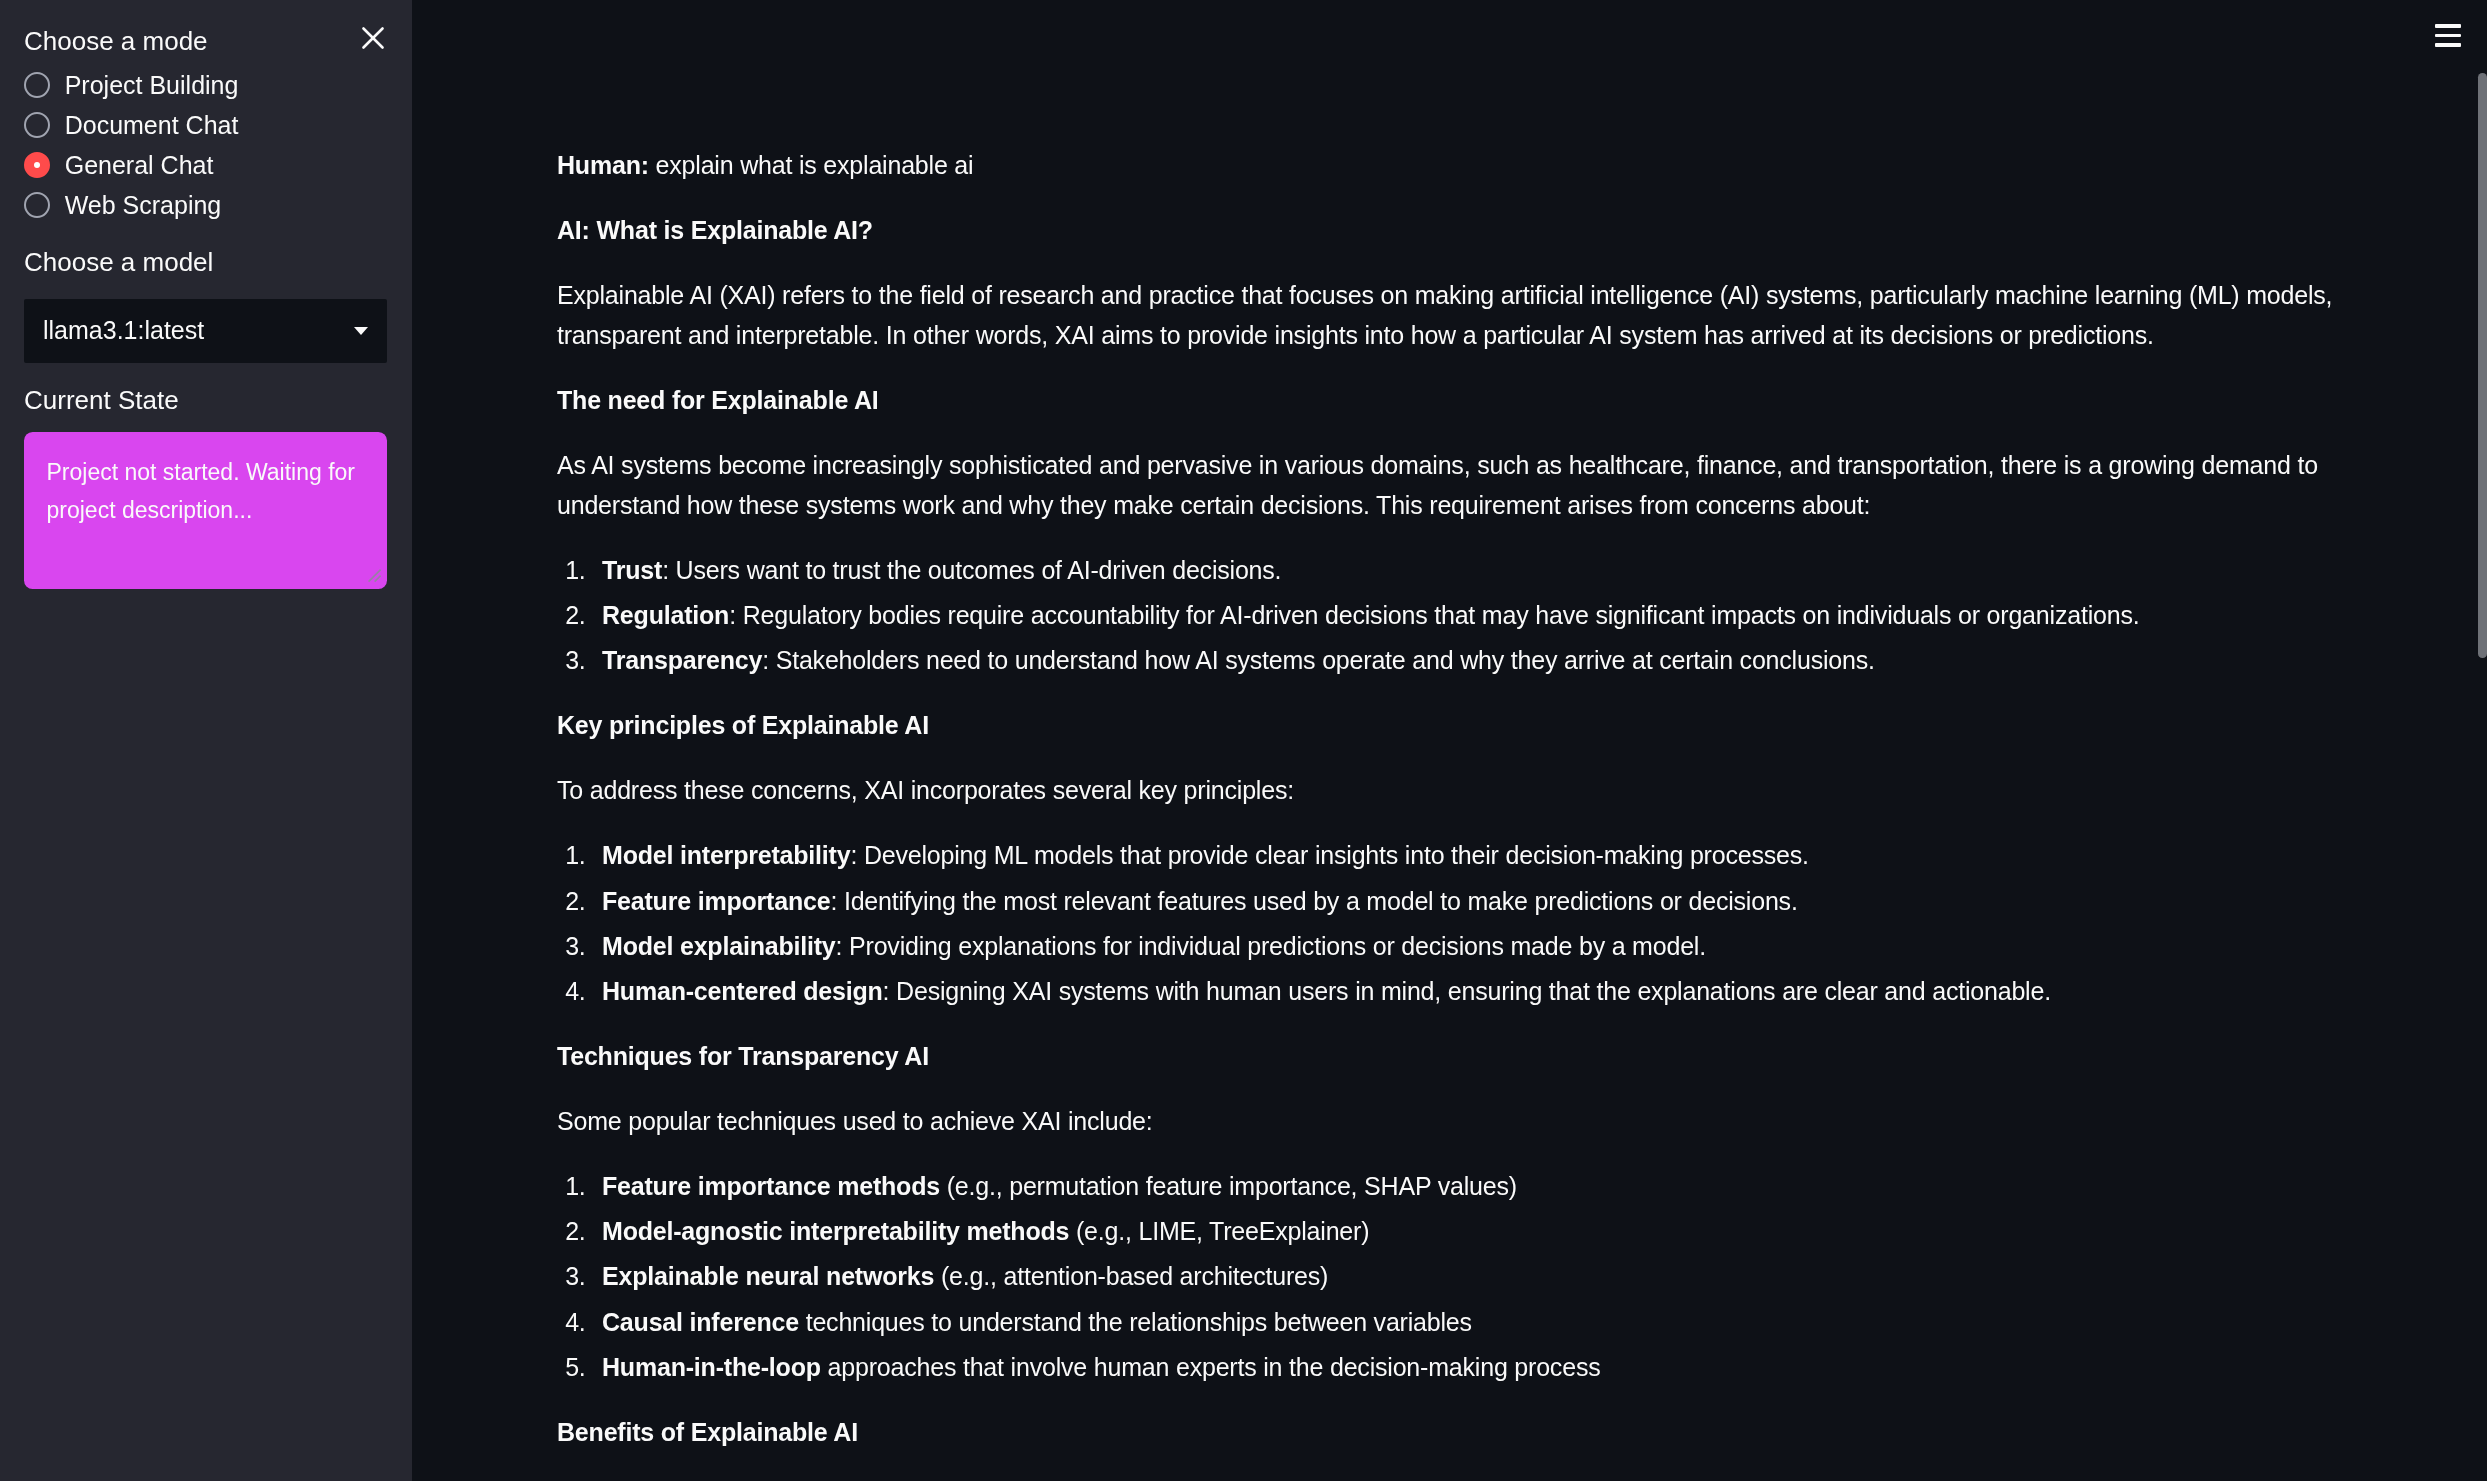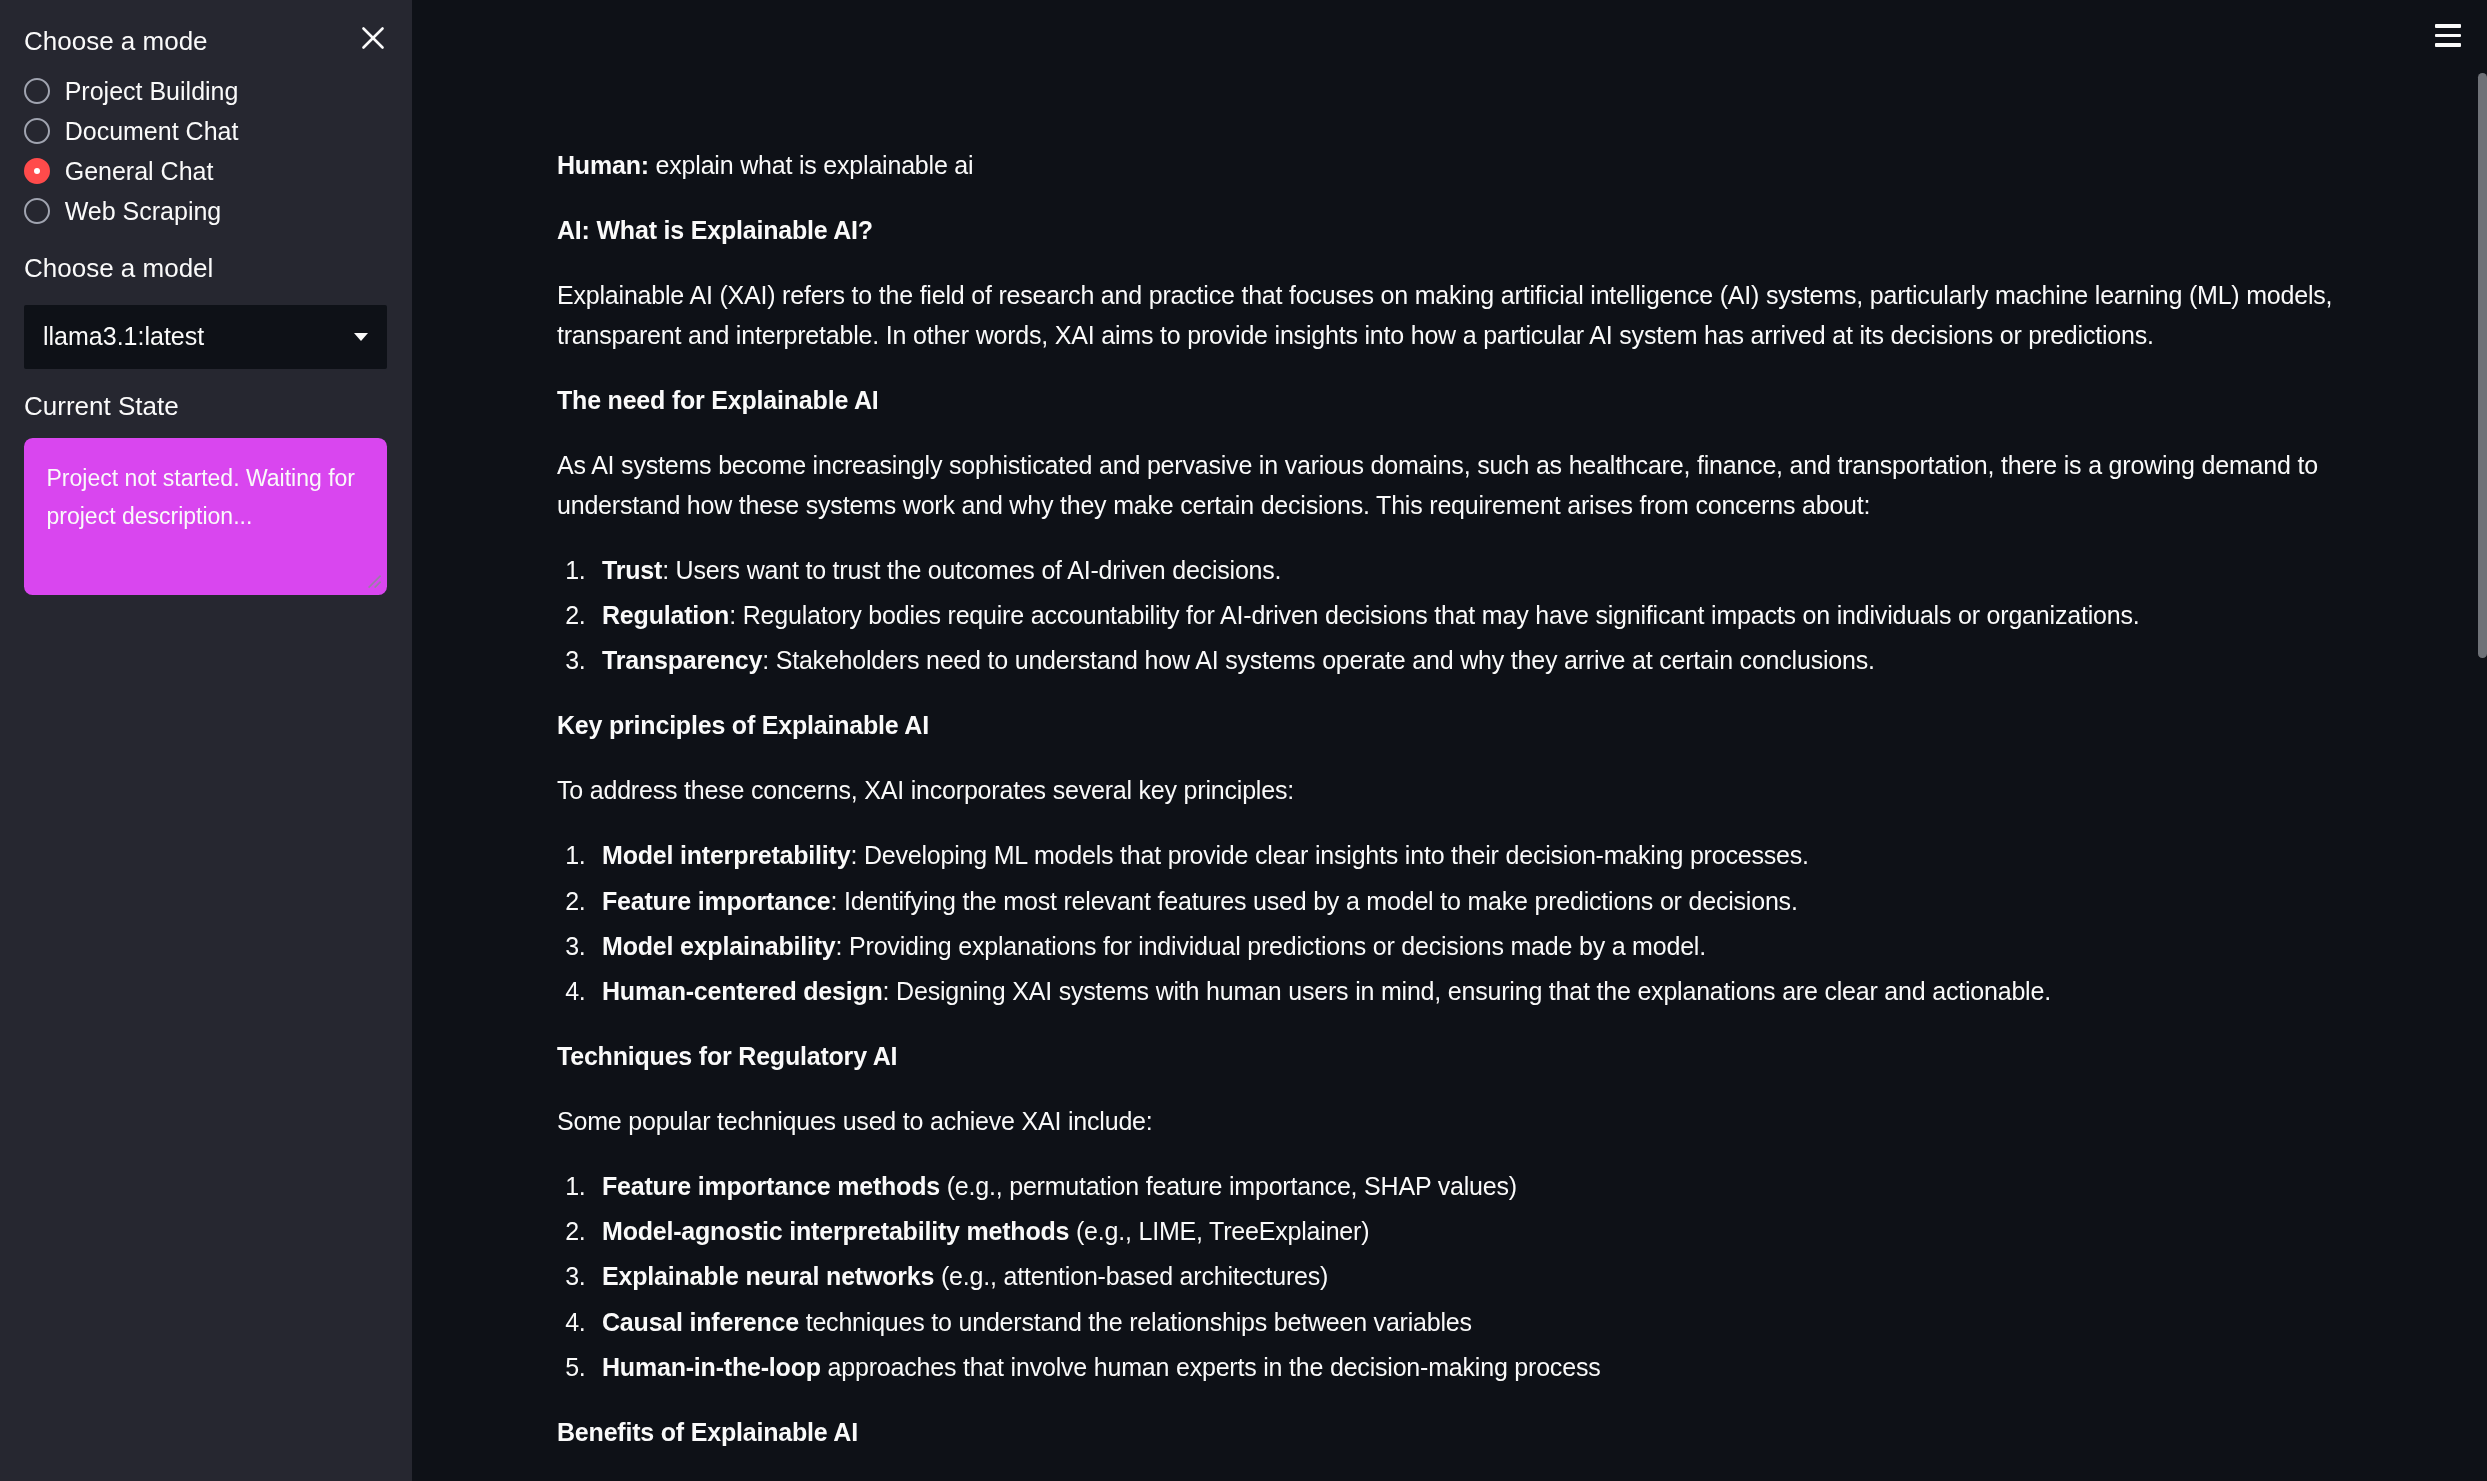--- a/index.html
+++ b/index.html
@@ -27,21 +27,21 @@
   }
   .sidebar-title{
     margin:0;padding-top:173px;
     font-size:36px;line-height:48px;
     font-weight:700;letter-spacing:-0.4px;
   }
   .widget-label{
     font-size:26px;line-height:31px;
     margin-top:26px;
   }
-  .radio-group{margin-top:14px;}
+  .radio-group{margin-top:8px;}
   .radio-row{
     display:flex;align-items:center;
     height:40px;cursor:pointer;
   }
   .radio{
     width:26px;height:26px;box-sizing:border-box;
     border:2.6px solid #a0a4b0;border-radius:50%;
     flex:0 0 26px;position:relative;
   }
   .radio.sel{
@@ -229,21 +229,21 @@
       <div class="li">
         <span class="num">3.</span>
         <span class="body"><b>Model explainability</b><span>: Providing explanations for individual predictions or decisions made by a model.</span></span>
       </div>
       <div class="li">
         <span class="num">4.</span>
         <span class="body"><b>Human-centered design</b><span>: Designing XAI systems with human users in mind, ensuring that the explanations are clear and actionable.</span></span>
       </div>
     </div>
 
-    <p class="heading">Techniques for Regulatory AI</p>
+    <p class="heading">Techniques for Transparency AI</p>
 
     <p>Some popular techniques used to achieve XAI include:</p>
 
     <div class="list">
       <div class="li">
         <span class="num">1.</span>
         <span class="body"><b>Feature importance methods</b><span> (e.g., permutation feature importance, SHAP values)</span></span>
       </div>
       <div class="li">
         <span class="num">2.</span>

